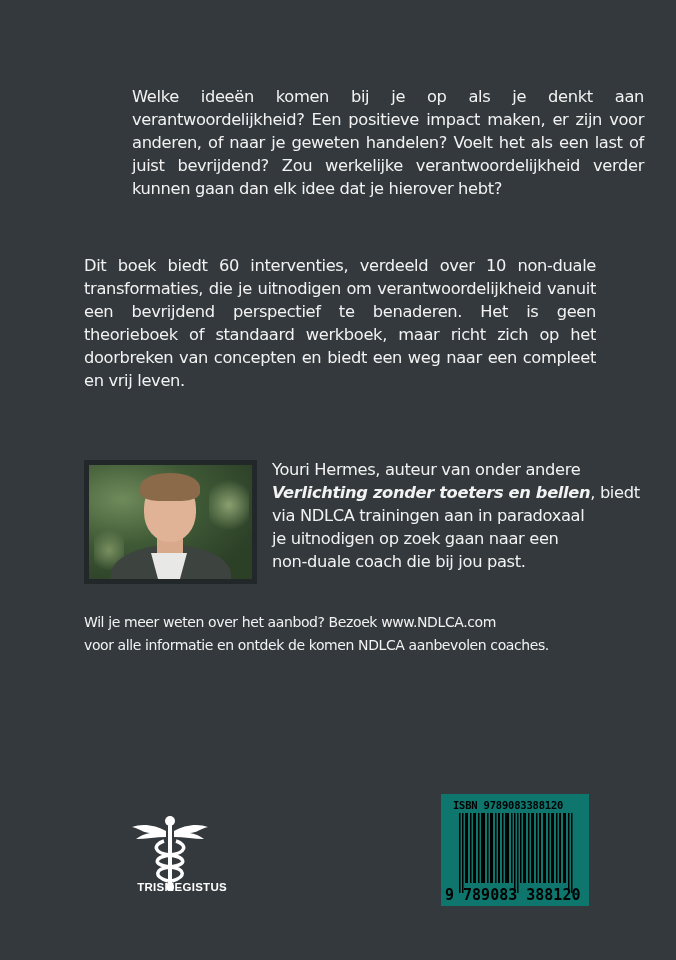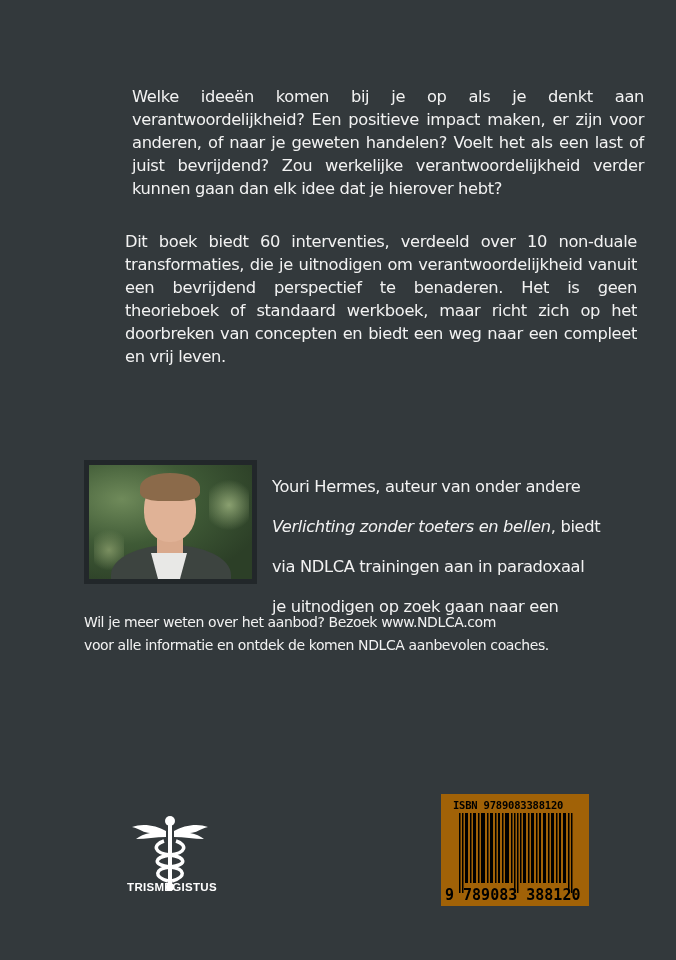--- a/index.html
+++ b/index.html
@@ -10,21 +10,21 @@
     font-family: "DejaVu Sans", sans-serif;
     color: #f2f2f2;
   }
   .para {
     position: absolute; left: 84px; width: 512px;
     font-size: 16.3px; line-height: 23px;
     text-align: justify; letter-spacing: -0.35px;
     margin: 0;
   }
   #p1 { top: 85px; margin-left: 48px; }
-  #p2 { top: 230px; margin-left: 41px; }
+  #p2 { top: 254px; }
   .photo {
     position: absolute; left: 84px; top: 460px;
     width: 173px; height: 124px;
     background: #22272a;
     padding: 5px; box-sizing: border-box;
   }
   .photo-inner {
     width: 100%; height: 100%;
     position: relative; overflow: hidden;
     background: radial-gradient(ellipse at 20% 30%, #6f8a5a 0%, #3f5a36 40%, #2c3f27 80%);
@@ -33,38 +33,38 @@
   .photo-inner .bokeh2 { position:absolute; left:5px; top:60px; width:30px; height:50px; background: radial-gradient(circle, #7a8f60 0%, rgba(60,80,50,0) 70%); }
   .photo-inner .jacket { position:absolute; left:22px; top:80px; width:120px; height:60px; background:#3d4440; border-radius:50% 50% 0 0; }
   .photo-inner .shirt { position:absolute; left:62px; top:88px; width:36px; height:40px; background:#e8e8e6; clip-path: polygon(0 0,100% 0,70% 100%,30% 100%); }
   .photo-inner .neck { position:absolute; left:68px; top:70px; width:26px; height:22px; background:#d9a98c; }
   .photo-inner .face { position:absolute; left:55px; top:15px; width:52px; height:62px; background:#e0b296; border-radius:45% 45% 48% 48%; }
   .photo-inner .hair { position:absolute; left:51px; top:8px; width:60px; height:28px; background:#8b6a4a; border-radius:50% 50% 30% 30%; }
   .bio {
     position: absolute; left: 272px; top: 458px; width: 330px;
     font-size: 16.3px; line-height: 23px; letter-spacing: -0.35px;
   }
-  .bio div { white-space: nowrap; margin-top: 17px; }
-  .bio em { font-style: italic; }
+  .bio div { white-space: nowrap; }
+  .bio em { font-style: italic; font-weight: bold; }
   .more {
     position: absolute; left: 84px; top: 611px; width: 540px;
     font-size: 14px; line-height: 23px; letter-spacing: -0.4px;
   }
   .more div { white-space: nowrap; }
   .logo {
     position: absolute; left: 130px; top: 815px; width: 80px; height: 80px;
   }
   .logo-text {
     position: absolute; left: 117px; top: 881px; width: 110px;
-    text-align: center; font-weight: bold; font-size: 11.5px; letter-spacing: 0.3px;
+    text-align: right; font-weight: bold; font-size: 11.5px; letter-spacing: 0.3px;
     font-family: "Liberation Sans", sans-serif; color: #ffffff;
   }
   .barcode {
     position: absolute; left: 441px; top: 794px;
-    width: 148px; height: 112px; background: #a16207;
+    width: 148px; height: 112px; background: #0f766e;
   }
   .isbn-top {
     position: absolute; left: 12px; top: 5px;
     font-family: "DejaVu Sans Mono", monospace; font-size: 10.5px; color: #000;
     letter-spacing: -0.2px; font-weight: bold;
   }
   .bars {
     position: absolute; left: 10px; top: 19px; width: 128px; height: 80px;
   }
   .isbn-bottom {
@@ -89,20 +89,21 @@
     <div class="face"></div>
     <div class="hair"></div>
   </div>
 </div>
 
 <div class="bio">
   <div>Youri Hermes, auteur van onder andere</div>
   <div><em>Verlichting zonder toeters en bellen</em><span>, biedt</span></div>
   <div>via NDLCA trainingen aan in paradoxaal</div>
   <div>je uitnodigen op zoek gaan naar een</div>
+  <div>non-duale coach die bij jou past.</div>
 </div>
 
 <div class="more">
   <div>Wil je meer weten over het aanbod? Bezoek www.NDLCA.com</div>
   <div>voor alle informatie en ontdek de komen NDLCA aanbevolen coaches.</div>
 </div>
 
 <svg class="logo" viewBox="0 0 80 80">
   <g fill="#ffffff">
     <circle cx="40" cy="6" r="5"></circle>

